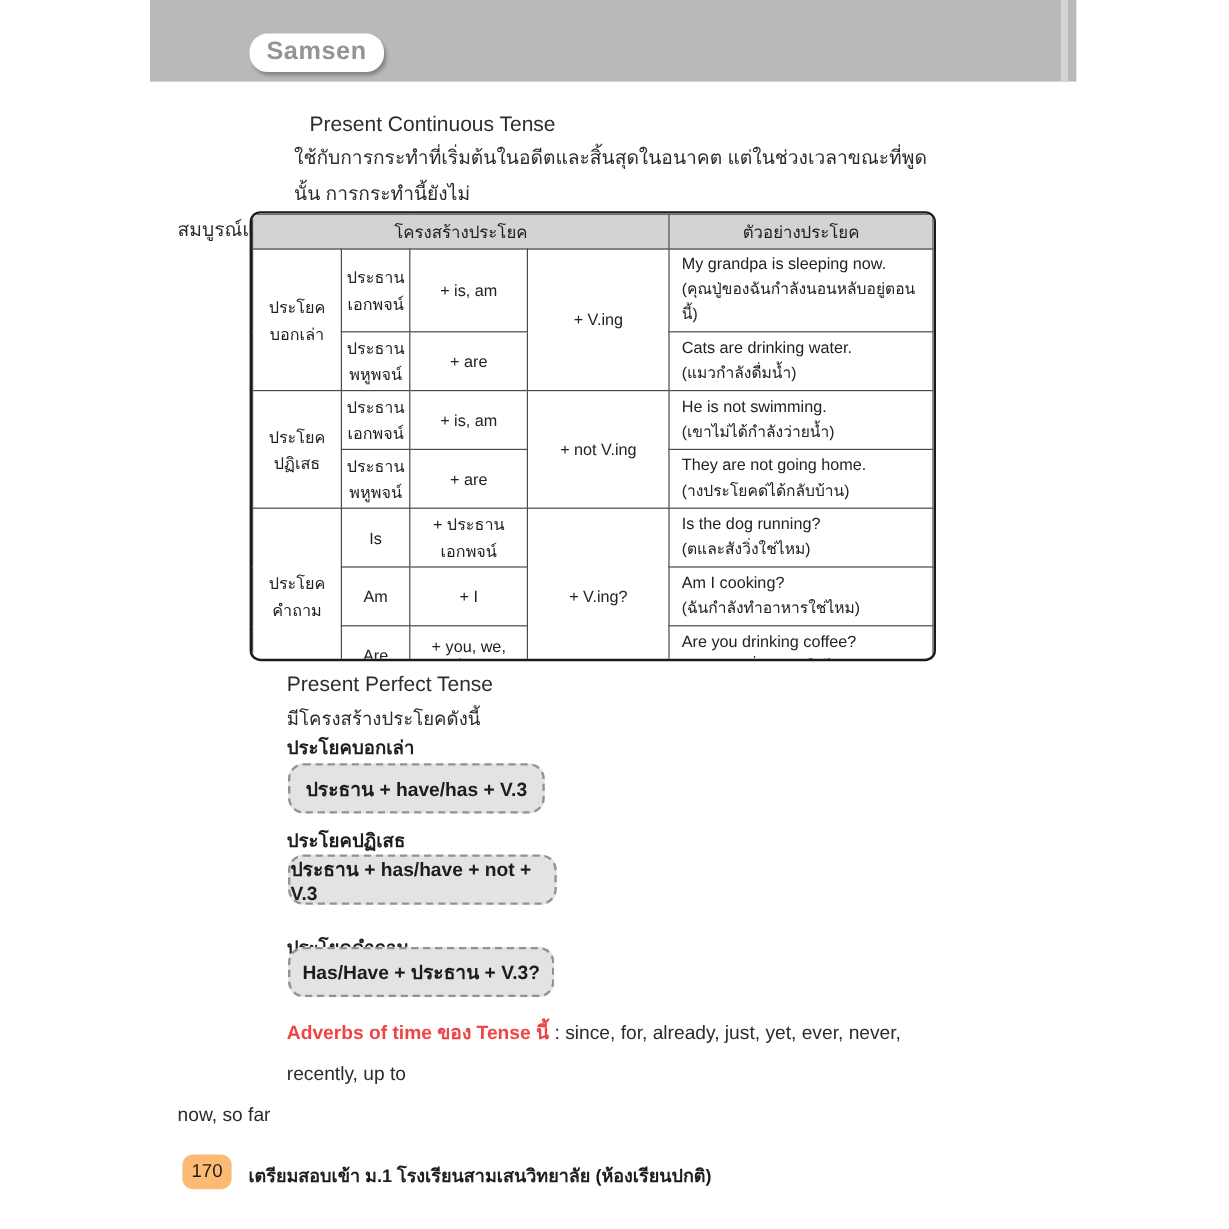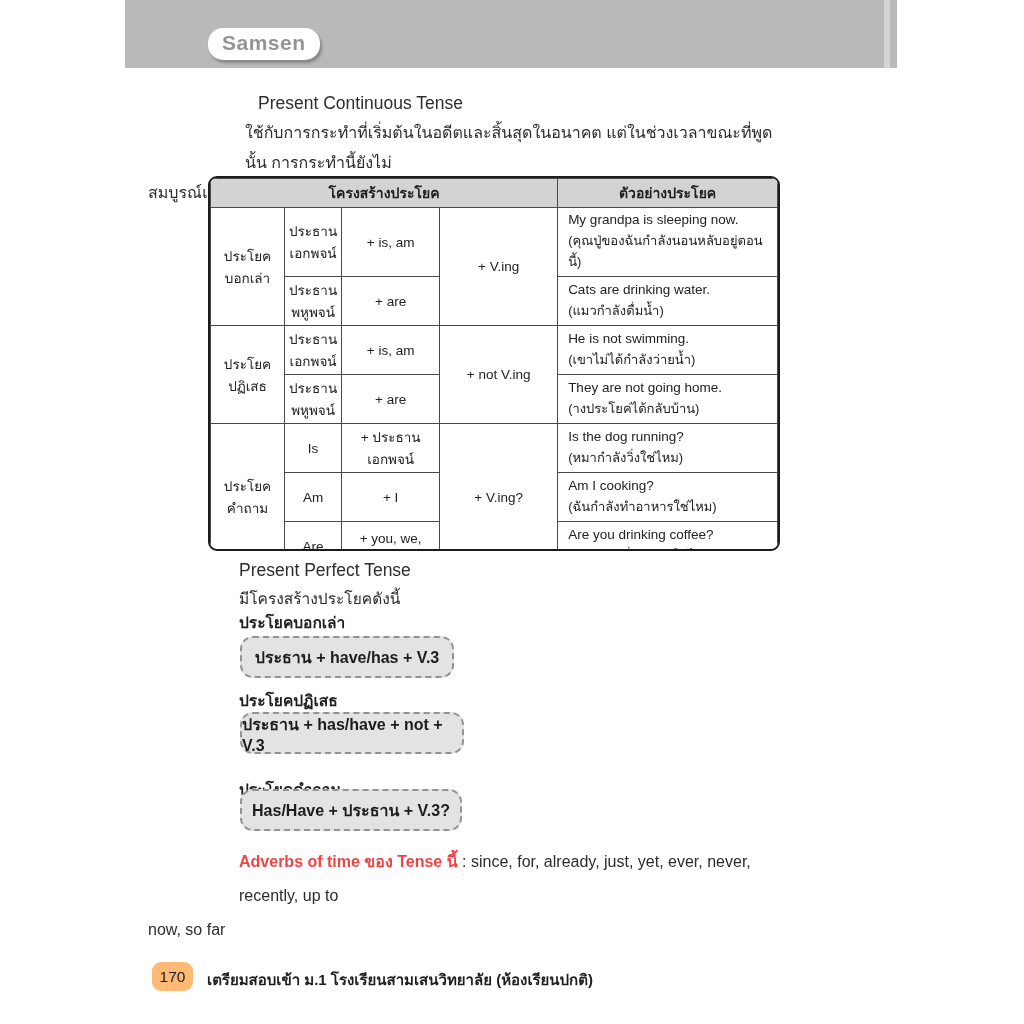--- a/index.html
+++ b/index.html
@@ -46,21 +46,21 @@
     border: 2px solid #1b1b1b; border-radius: 9px; overflow: hidden;
     background: #ffffff;
   }
   .tbl-wrap table {
     width: 100%; height: 100%;
     border-collapse: collapse;
     font-size: 13.5px; color: #222222;
   }
   .tbl-wrap th, .tbl-wrap td { border: 1px solid #4a4a4a; }
   .tbl-wrap th {
-    background: #d3d3d3; font-weight: bold; font-size: 14px;
+    background: #d3d3d3; font-weight: normal; font-size: 14px;
     height: 26px; text-align: center; color: #1d1d1d;
   }
   .tbl-wrap tbody tr { height: 49px; }
   .tbl-wrap td { text-align: center; vertical-align: middle; padding: 2px 4px; }
   td.c-ex { text-align: left; padding: 4px 10px; }
   .ex-en { margin-bottom: 3px; }
   .ex-th { font-size: 13px; }
 
   
   .pp-text { position: absolute; left: 239px; font-size: 15.5px; color: #2c2c2c; }
@@ -160,32 +160,32 @@
           <td class="c-ex">
             <div class="ex-en">He is not swimming.</div>
             <div class="ex-th">(เขาไม่ได้กำลังว่ายน้ำ)</div>
           </td>
         </tr>
         <tr>
           <td class="c-subj">ประธาน พหูพจน์</td>
           <td class="c-verb">+ are</td>
           <td class="c-ex">
             <div class="ex-en">They are not going home.</div>
-            <div class="ex-th">(างประโยค่ได้กลับบ้าน)</div>
+            <div class="ex-th">(างประโยคด่ได้กลับบ้าน)</div>
           </td>
         </tr>
 
         <tr>
           <td rowspan="3" class="c-type">ประโยค คำถาม</td>
           <td class="c-subj">Is</td>
           <td class="c-verb">+ ประธาน เอกพจน์</td>
           <td rowspan="3" class="c-form">+ V.ing?</td>
           <td class="c-ex">
             <div class="ex-en">Is the dog running?</div>
-            <div class="ex-th">(หมากำลังวิ่งใช่ไหม)</div>
+            <div class="ex-th">(ตและสังวิ่งใช่ไหม)</div>
           </td>
         </tr>
         <tr>
           <td class="c-subj">Am</td>
           <td class="c-verb">+ I</td>
           <td class="c-ex">
             <div class="ex-en">Am I cooking?</div>
             <div class="ex-th">(ฉันกำลังทำอาหารใช่ไหม)</div>
           </td>
         </tr>

